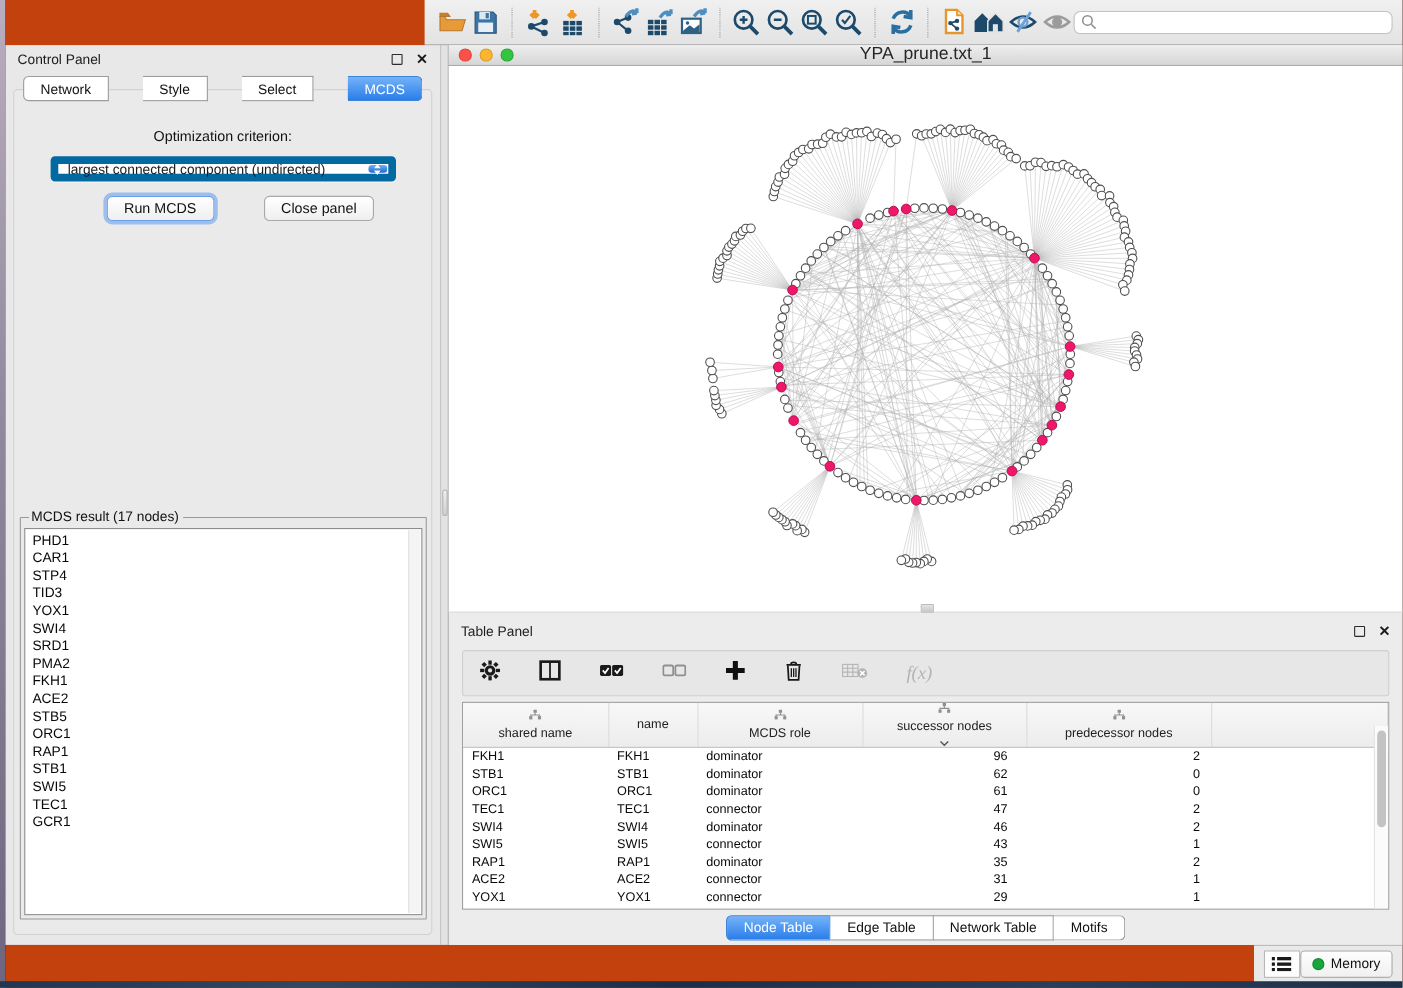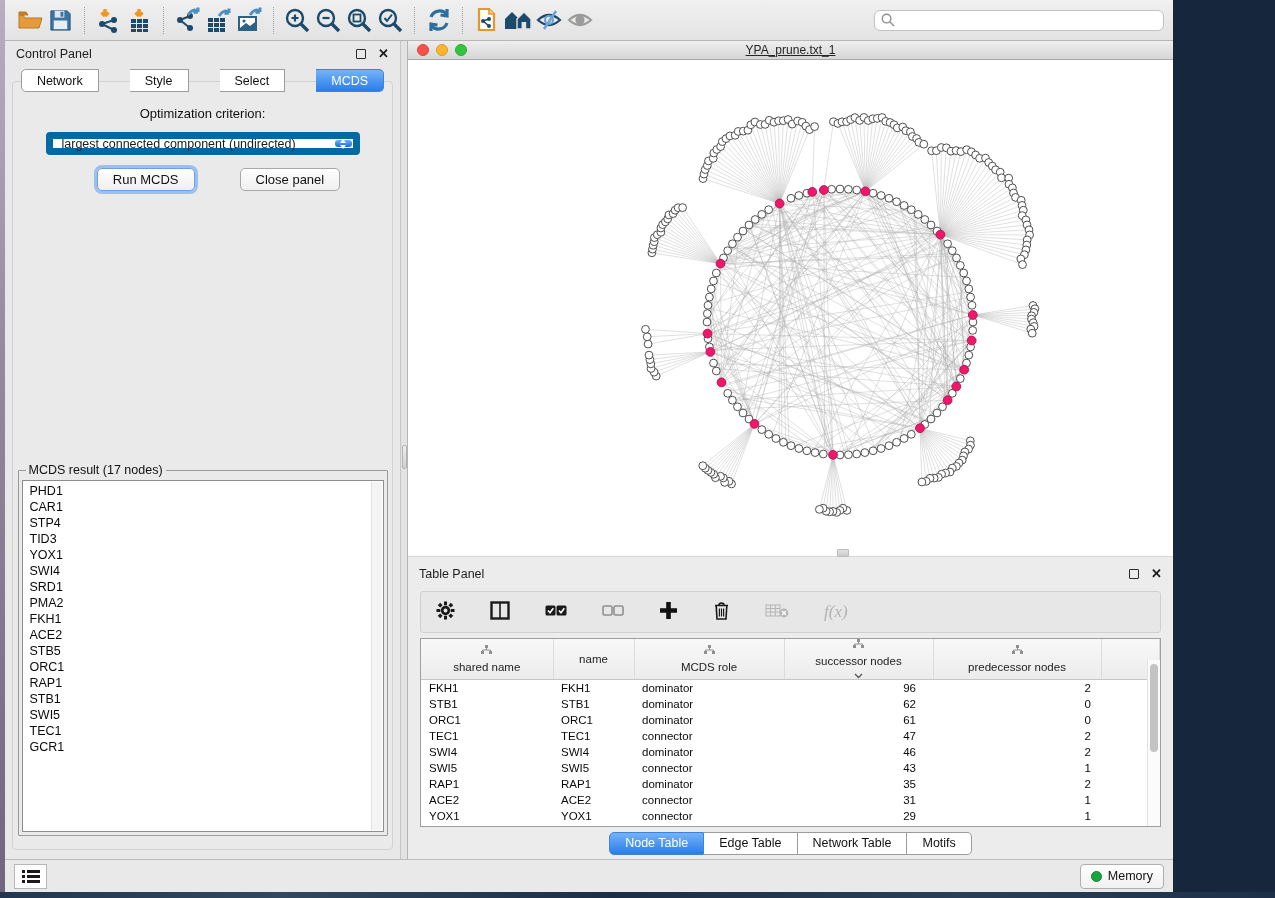--- a/index.html
+++ b/index.html
@@ -1,20 +1,20 @@
 <!DOCTYPE html>
 <html><head>
 <meta charset="utf-8">
 <style>
   * { margin:0; padding:0; box-sizing:border-box; }
   html,body { width:1275px; height:898px; }
   body { position:relative; font-family:"Liberation Sans",sans-serif; background:#16263d; overflow:hidden; color:#1a1a1a; }
   .wall-left { position:absolute; left:0; top:0; width:5px; height:898px; background:linear-gradient(#b9aec0,#948a9f 40%,#6f657f); }
   .wall-bottom { position:absolute; left:0; bottom:0; width:1275px; height:6px; background:linear-gradient(90deg,#223650,#31485e 22%,#1c2e46 48%,#2a3f57 75%,#1e3049); }
-  .app { position:absolute; left:5px; top:0; width:1168px; height:892px; display:flex; flex-direction:column; background:#c2410c; }
+  .app { position:absolute; left:5px; top:0; width:1270px; height:892px; display:flex; flex-direction:column; background:#c2410c;align-items:flex-end; }
 
   
   .toolbar { height:41px; flex:0 0 41px; background:linear-gradient(#f0f0f0,#e3e3e3); border-bottom:1px solid #b6b6b6; display:flex; align-items:center; padding:0 9px; }
   .tb-btn { width:31px; height:31px; display:flex; align-items:center; justify-content:center; flex:0 0 auto; }
   .tb-sep { width:0; height:27px; border-left:1px dotted #9e9e9e; margin:0 8px; flex:0 0 auto; }
   .tb-search { margin-left:auto; width:290px; height:21px; background:#fff; border:1px solid #c2c2c2; border-radius:6px; display:flex; align-items:center; padding:0 6px; gap:4px; }
   .tb-search input { border:none; outline:none; flex:1; font:12px "Liberation Sans",sans-serif; background:transparent; }
 
   
   .main { flex:1; display:flex; min-height:0; }
@@ -24,21 +24,21 @@
   .panel-head { height:25px; display:flex; align-items:center; padding:0 11px; font-size:12.5px; color:#1d1d1d; }
   .panel-head .spacer { flex:1; }
   .win-float { width:10px; height:10px; border:1.6px solid #2b2b2b; border-radius:1px; margin-right:12px; }
   .win-close { font-size:13px; font-weight:bold; color:#1a1a1a; line-height:1; }
   .cp-tabs { display:flex; justify-content:center; margin-top:3px; position:relative; z-index:2;gap:31px; }
   .seg { font-size:12.5px; height:23px; display:flex; align-items:center; padding:0 15px; background:#fff; border:1px solid #9c9c9c; border-left:none; color:#111; }
   .seg:first-child { border-left:1px solid #9c9c9c; border-radius:5px 0 0 5px; }
   .seg:last-child { border-radius:0 5px 5px 0; }
   .seg.active { background:linear-gradient(#74b3f8,#2a7de9); color:#fff; border-color:#3f83d8; }
   .cp-body { flex:1; margin:-11px 7px 9px; padding-top:11px; background:#eaeaea; border:1px solid #d2d2d2; border-radius:4px; display:flex; flex-direction:column; align-items:center; min-height:0; }
-  .opt-label { margin-top:13px; font-size:13px; color:#111; }
+  .opt-label { margin-top:23px; font-size:13px; color:#111; }
   .combo { margin-top:11px; width:314px; height:23px; background:#fff; border:7px solid #0369a1; border-radius:4px; position:relative; display:flex; align-items:center; font-size:12.5px; padding:0 22px 0 9px; box-shadow:0 1px 0 rgba(255,255,255,.7); }
   .combo .stepper { position:absolute; right:1px; top:1px; bottom:1px; width:17px; border-radius:3px; background:linear-gradient(#6fb0fa,#2166d6); display:flex; flex-direction:column; align-items:center; justify-content:center; gap:2px; }
   .arr-up { width:0; height:0; border-left:3.5px solid transparent; border-right:3.5px solid transparent; border-bottom:4.5px solid #fff; }
   .arr-dn { width:0; height:0; border-left:3.5px solid transparent; border-right:3.5px solid transparent; border-top:4.5px solid #fff; }
   .cp-buttons { margin-top:13px; display:flex; gap:13px; }
   .btn { height:23px; padding:0 15px; background:linear-gradient(#ffffff,#efefef); border:1px solid #a9a9a9; border-radius:5px; font-size:13px; color:#111; display:flex; align-items:center;margin-left:32px; }
   .btn.focused { box-shadow:0 0 0 3px rgba(106,162,240,.6); border-color:#6aa0e8; }
   .mcds-box { margin-top:auto; margin-bottom:13px; width:370px; flex:0 0 371px; border:1px solid #9a9a9a; border-radius:1px; padding:3px; position:relative; }
   .mcds-box legend { font-size:12.5px; padding:0 3px; margin-left:4px; color:#111; }
   .listbox { height:352px; background:#fff; border:1px solid #8d8d8d; font-size:12.5px; line-height:16px; padding:2px 0 0 7px; position:relative; overflow:hidden; color:#090909; }
@@ -50,21 +50,21 @@
 
   
   .right { flex:1; min-width:0; display:flex; flex-direction:column; background:#ececec; }
   .net-win { flex:0 0 516px; display:flex; flex-direction:column; position:relative; }
   .net-titlebar { height:19px; flex:0 0 19px; background:linear-gradient(#eeeeee,#d6d6d6); border-bottom:1px solid #a9a9a9; position:relative; display:flex; align-items:center; justify-content:center; }
   .lights { position:absolute; left:9px; top:3px; display:flex; gap:7px; }
   .light { width:12px; height:12px; border-radius:50%; }
   .light.red { background:#fb5149; border:1px solid #df443c; }
   .light.yellow { background:#fdb530; border:1px solid #dd9c23; }
   .light.green { background:#32c640; border:1px solid #2aa834; }
-  .net-title { font-size:12px; color:#262626;text-decoration:underline; }
+  .net-title { font-size:16px; color:#262626; }
   .net-canvas { flex:1; background:#fff; position:relative; border-bottom:1px solid #d6d6d6; }
   .net-canvas svg { position:absolute; inset:0; }
   .h-grip { position:absolute; bottom:-1px; left:429px; width:12px; height:8px; background:linear-gradient(#e3e3e3,#c9c9c9); border:1px solid #bdbdbd; border-radius:1px; }
 
   
   .tp { flex:1; min-height:0; display:flex; flex-direction:column; background:#ececec; padding-top:4px; }
   .tp-toolbar { margin:5px 12px 0; height:42px; flex:0 0 42px; background:#e7e7e7; border:1px solid #d0d0d0; border-radius:3px; display:flex; align-items:center; padding:0 15px; gap:35px; }
   .fx { font:italic 17px "Liberation Serif",serif; color:#b3b3b3; }
   .tablewrap { margin:5px 12px 0; flex:1; background:#fff; border:1px solid #9f9f9f; position:relative; overflow:hidden; min-height:0; }
   table { border-collapse:collapse; width:100%; table-layout:fixed; font-size:11.5px; }

